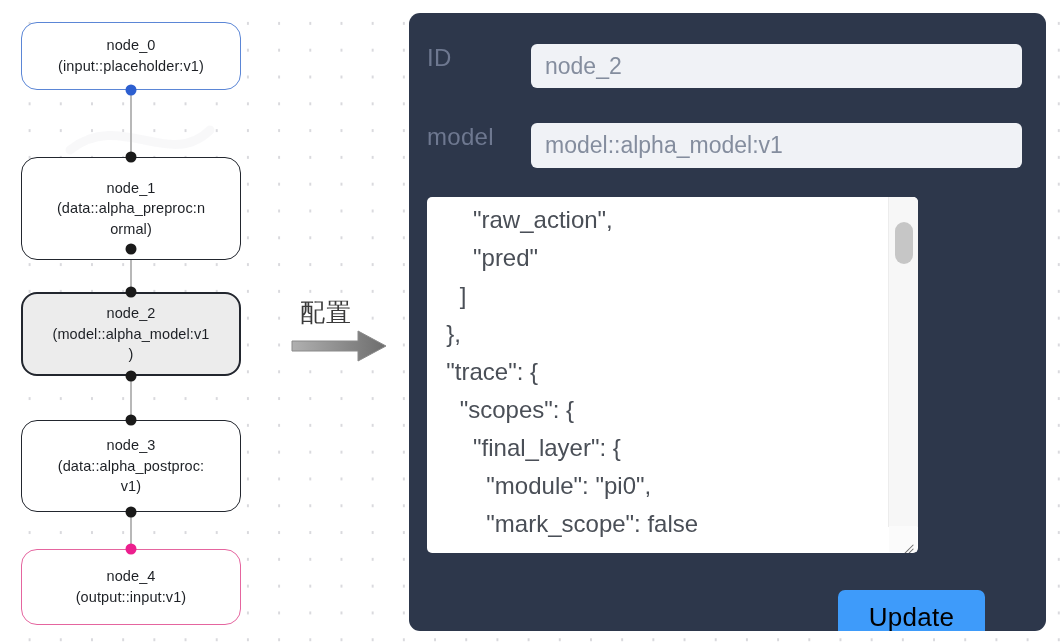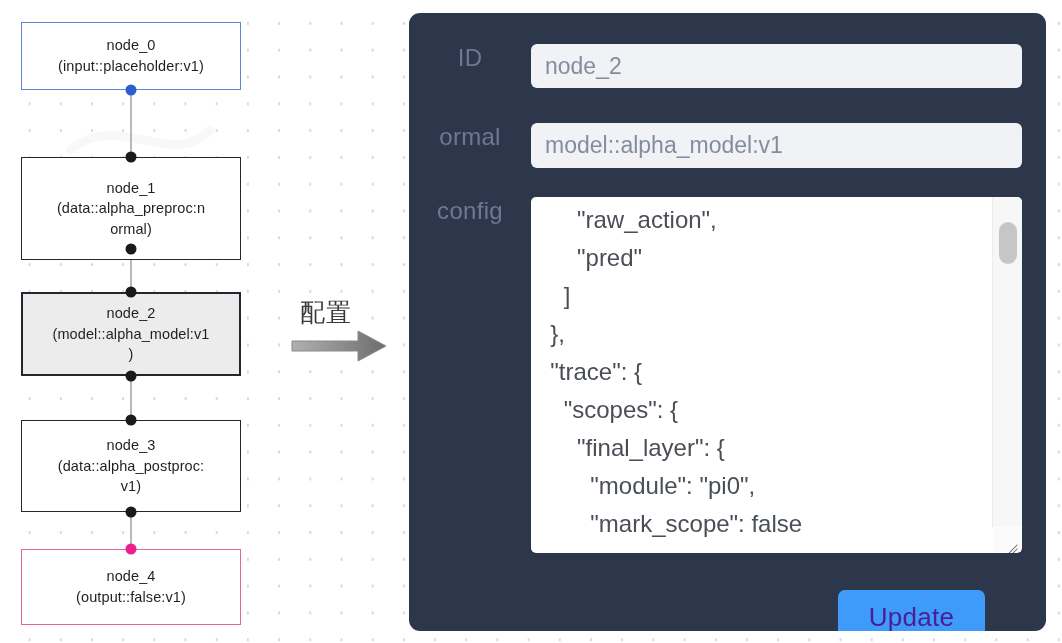--- a/index.html
+++ b/index.html
@@ -39,21 +39,21 @@
     pointer-events: none;
     opacity: 0.55;
   }
 
   
   .node {
     position: absolute;
     box-sizing: border-box;
     background: #ffffff;
     border: 1.6px solid #22262e;
-    border-radius: 0;
+    border-radius: 16px;
     display: flex;
     align-items: center;
     justify-content: center;
     text-align: center;
     color: #1d2025;
     font-size: 14.5px;
     line-height: 1.42;
     letter-spacing: 0.1px;
     padding: 2px 6px;
     white-space: pre-line;
@@ -113,21 +113,21 @@
   }
   .field-row {
     position: absolute;
     display: flex;
     align-items: flex-start;
   }
   .field-label {
     color: #6e7890;
     font-size: 24px;
     letter-spacing: 0.3px;
-    text-align: center;
+    text-align: left;
     width: 104px;
     padding-right: 18px;
     box-sizing: border-box;
     flex: 0 0 auto;
   }
   .field-input {
     box-sizing: border-box;
     background: #f0f2f6;
     border: none;
     border-radius: 6px;
@@ -208,21 +208,21 @@
   #config-resizer::after  { width: 12px; right: 3px; bottom: 3px;  transform: rotate(-45deg); transform-origin: right bottom; }
 
   
   #update-button {
     position: absolute;
     left: 429px;
     top: 577px;
     width: 147px;
     height: 54px;
     background: #3e9bfa;
-    color: #4c1d95;
+    color: #000000;
     border: none;
     border-radius: 7px;
     font-size: 26px;
     font-family: "Liberation Sans", "DejaVu Sans", sans-serif;
     letter-spacing: 0.3px;
     cursor: pointer;
     text-align: center;
     padding: 0;
     line-height: 50px;
   }
@@ -265,21 +265,21 @@
   </div>
 
   <div class="node" style="left:21px; top:420px; width:220px; height:92px;justify-content:center;">
     <span>node_3
 (data::alpha_postproc:
 v1)</span>
   </div>
 
   <div class="node pink-edge" style="left:21px; top:549px; width:220px; height:76px;">
     <span>node_4
-(output::false:v1)</span>
+(output::input:v1)</span>
   </div>
 
   <div class="port blue" style="left:131px; top:90px;"></div>
   <div class="port" style="left:131px; top:157px;"></div>
   <div class="port" style="left:131px; top:249px;"></div>
   <div class="port" style="left:131px; top:292px;"></div>
   <div class="port" style="left:131px; top:376px;"></div>
   <div class="port" style="left:131px; top:420px;"></div>
   <div class="port" style="left:131px; top:512px;"></div>
   <div class="port pink" style="left:131px; top:549px;"></div>
@@ -298,26 +298,25 @@
   </div>
 
   <div id="inspector">
 
     <div class="field-row" id="row-id">
       <div class="field-label">ID</div>
       <input id="id-input" class="field-input" type="text" value="node_2" style="">
     </div>
 
     <div class="field-row" id="row-type">
-      <div class="field-label">ormal</div>
+      <div class="field-label">model</div>
       <input id="type-input" class="field-input" type="text" value="model::alpha_model:v1" style="">
     </div>
 
     <div class="field-row" id="row-config">
-      <div class="field-label">config</div>
       <div id="config-wrap">
         <textarea id="config-text" spellcheck="false" style="">      "raw_action",
       "pred"
     ]
   },
   "trace": {
     "scopes": {
       "final_layer": {
         "module": "pi0",
         "mark_scope": false

